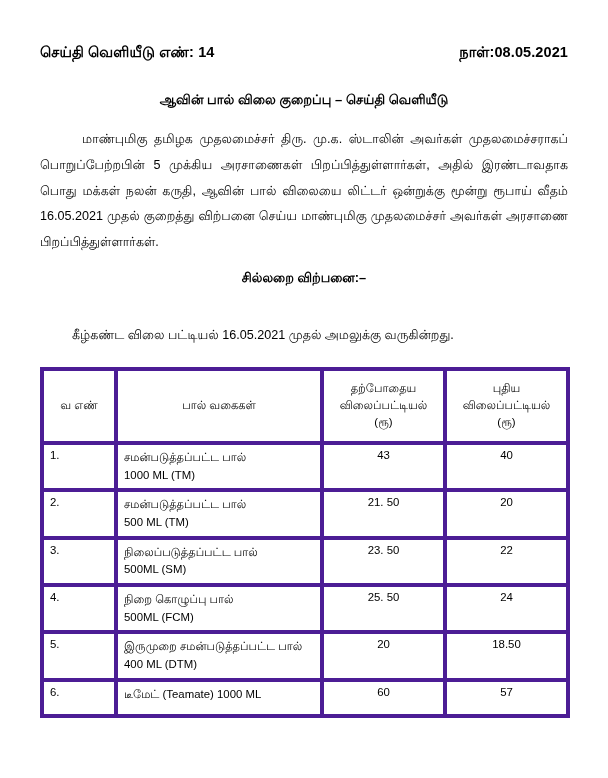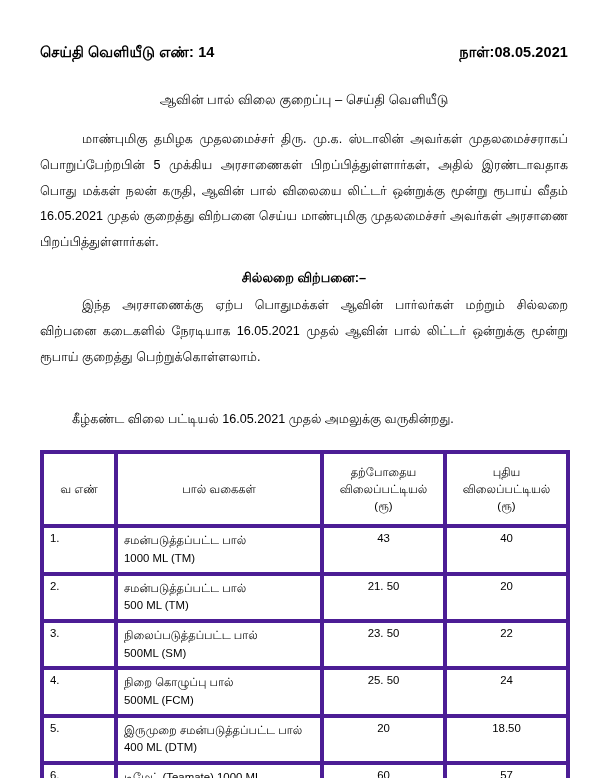--- a/index.html
+++ b/index.html
@@ -31,21 +31,21 @@
     margin-bottom: 30px;
   }
   .header-left {
     letter-spacing: 0.1px;
   }
   .header-right {
     letter-spacing: 0.1px;
   }
   .doc-title {
     text-align: center;
-    font-weight: normal;
+    font-weight: bold;
     font-size: 13px;
     margin: 8px 0 18px 0;
   }
   .para {
     font-size: 12.6px;
     line-height: 2.05;
     text-align: justify;
     text-justify: inter-word;
     margin: 0 0 10px 0;
   }
@@ -100,21 +100,20 @@
     <div class="header-left">செய்தி வெளியீடு எண்: 14</div>
     <div class="header-right">நாள்:08.05.2021</div>
   </div>
 
   <div class="doc-title">ஆவின் பால் விலை குறைப்பு – செய்தி வெளியீடு</div>
 
   <p class="para indent">மாண்புமிகு தமிழக முதலமைச்சர் திரு. மு.க. ஸ்டாலின் அவர்கள் முதலமைச்சராகப் பொறுப்பேற்றபின் 5 முக்கிய அரசாணைகள் பிறப்பித்துள்ளார்கள், அதில் இரண்டாவதாக பொது மக்கள் நலன் கருதி, ஆவின் பால் விலையை லிட்டர் ஒன்றுக்கு மூன்று ரூபாய் வீதம் 16.05.2021 முதல் குறைத்து விற்பனை செய்ய மாண்புமிகு முதலமைச்சர் அவர்கள் அரசாணை பிறப்பித்துள்ளார்கள்.</p>
 
   <div class="section-head">சில்லறை விற்பனை:–</div>
 
-  <p class="para indent">இந்த அரசாணைக்கு ஏற்ப  பொதுமக்கள் ஆவின் பார்லர்கள் மற்றும் சில்லறை விற்பனை கடைகளில் நேரடியாக 16.05.2021 முதல் ஆவின் பால் லிட்டர் ஒன்றுக்கு மூன்று ரூபாய் குறைத்து பெற்றுக்கொள்ளலாம்.</p>
 
   <p class="para small-indent">கீழ்கண்ட விலை பட்டியல் 16.05.2021 முதல் அமலுக்கு வருகின்றது.</p>
 
   <table class="price">
     <thead>
       <tr>
         <th class="col-no">
           <div>வ எண்</div>
         </th>
         <th class="col-type">

